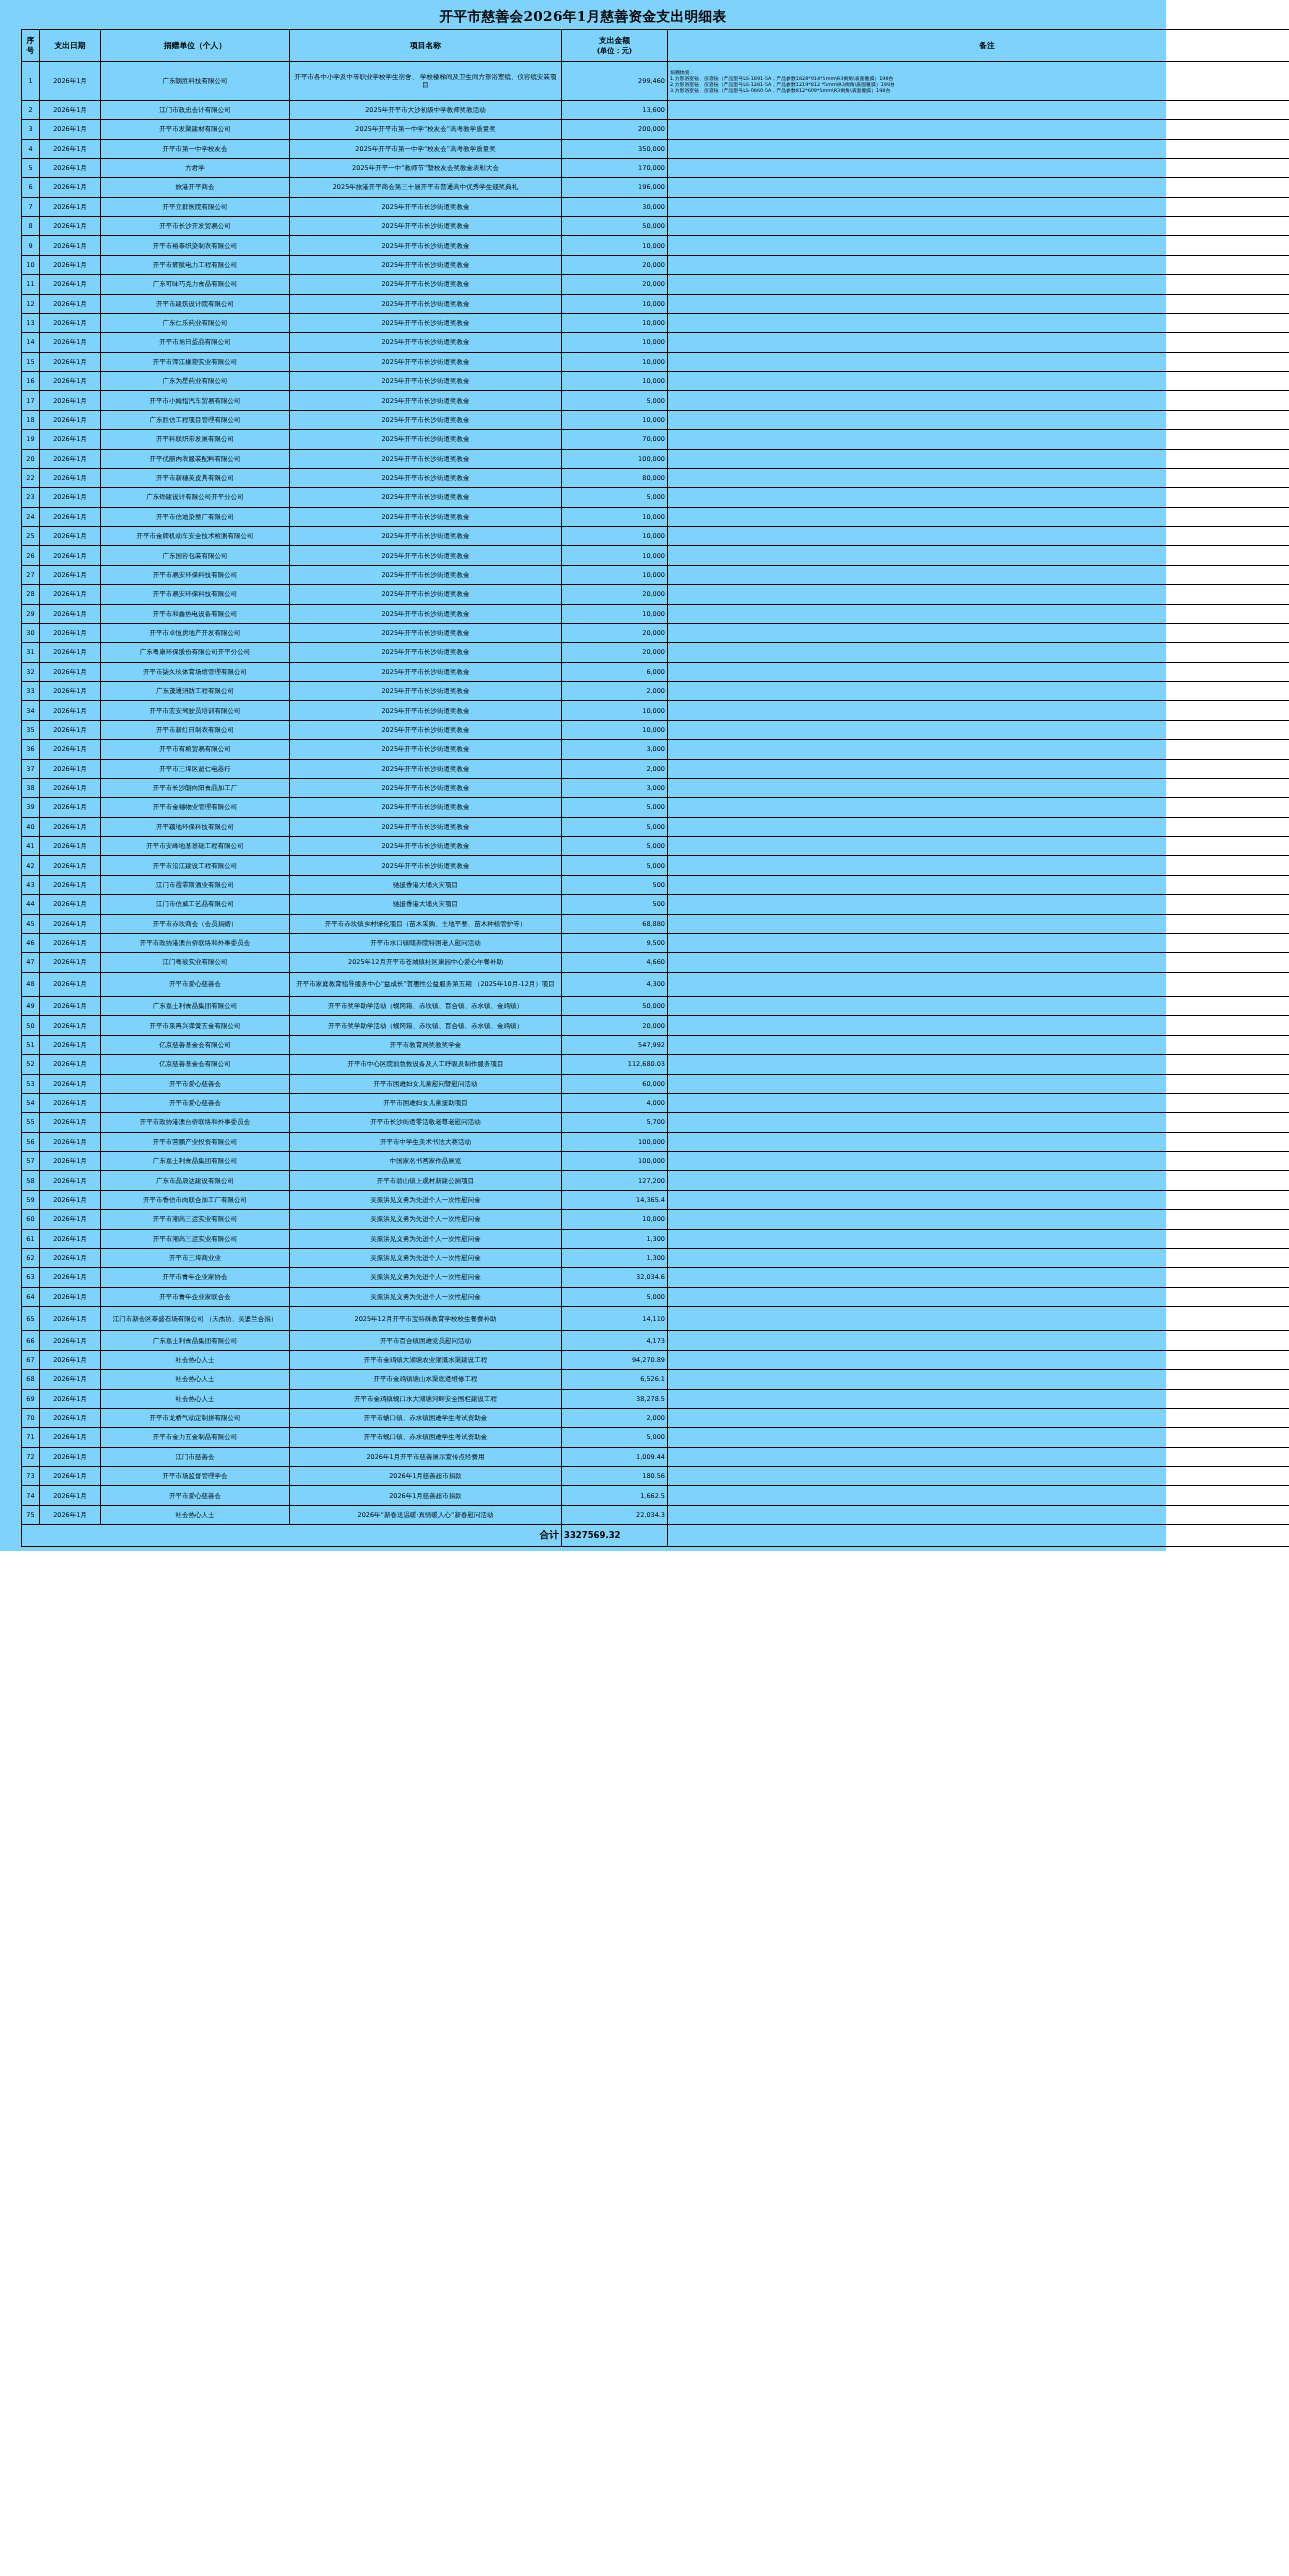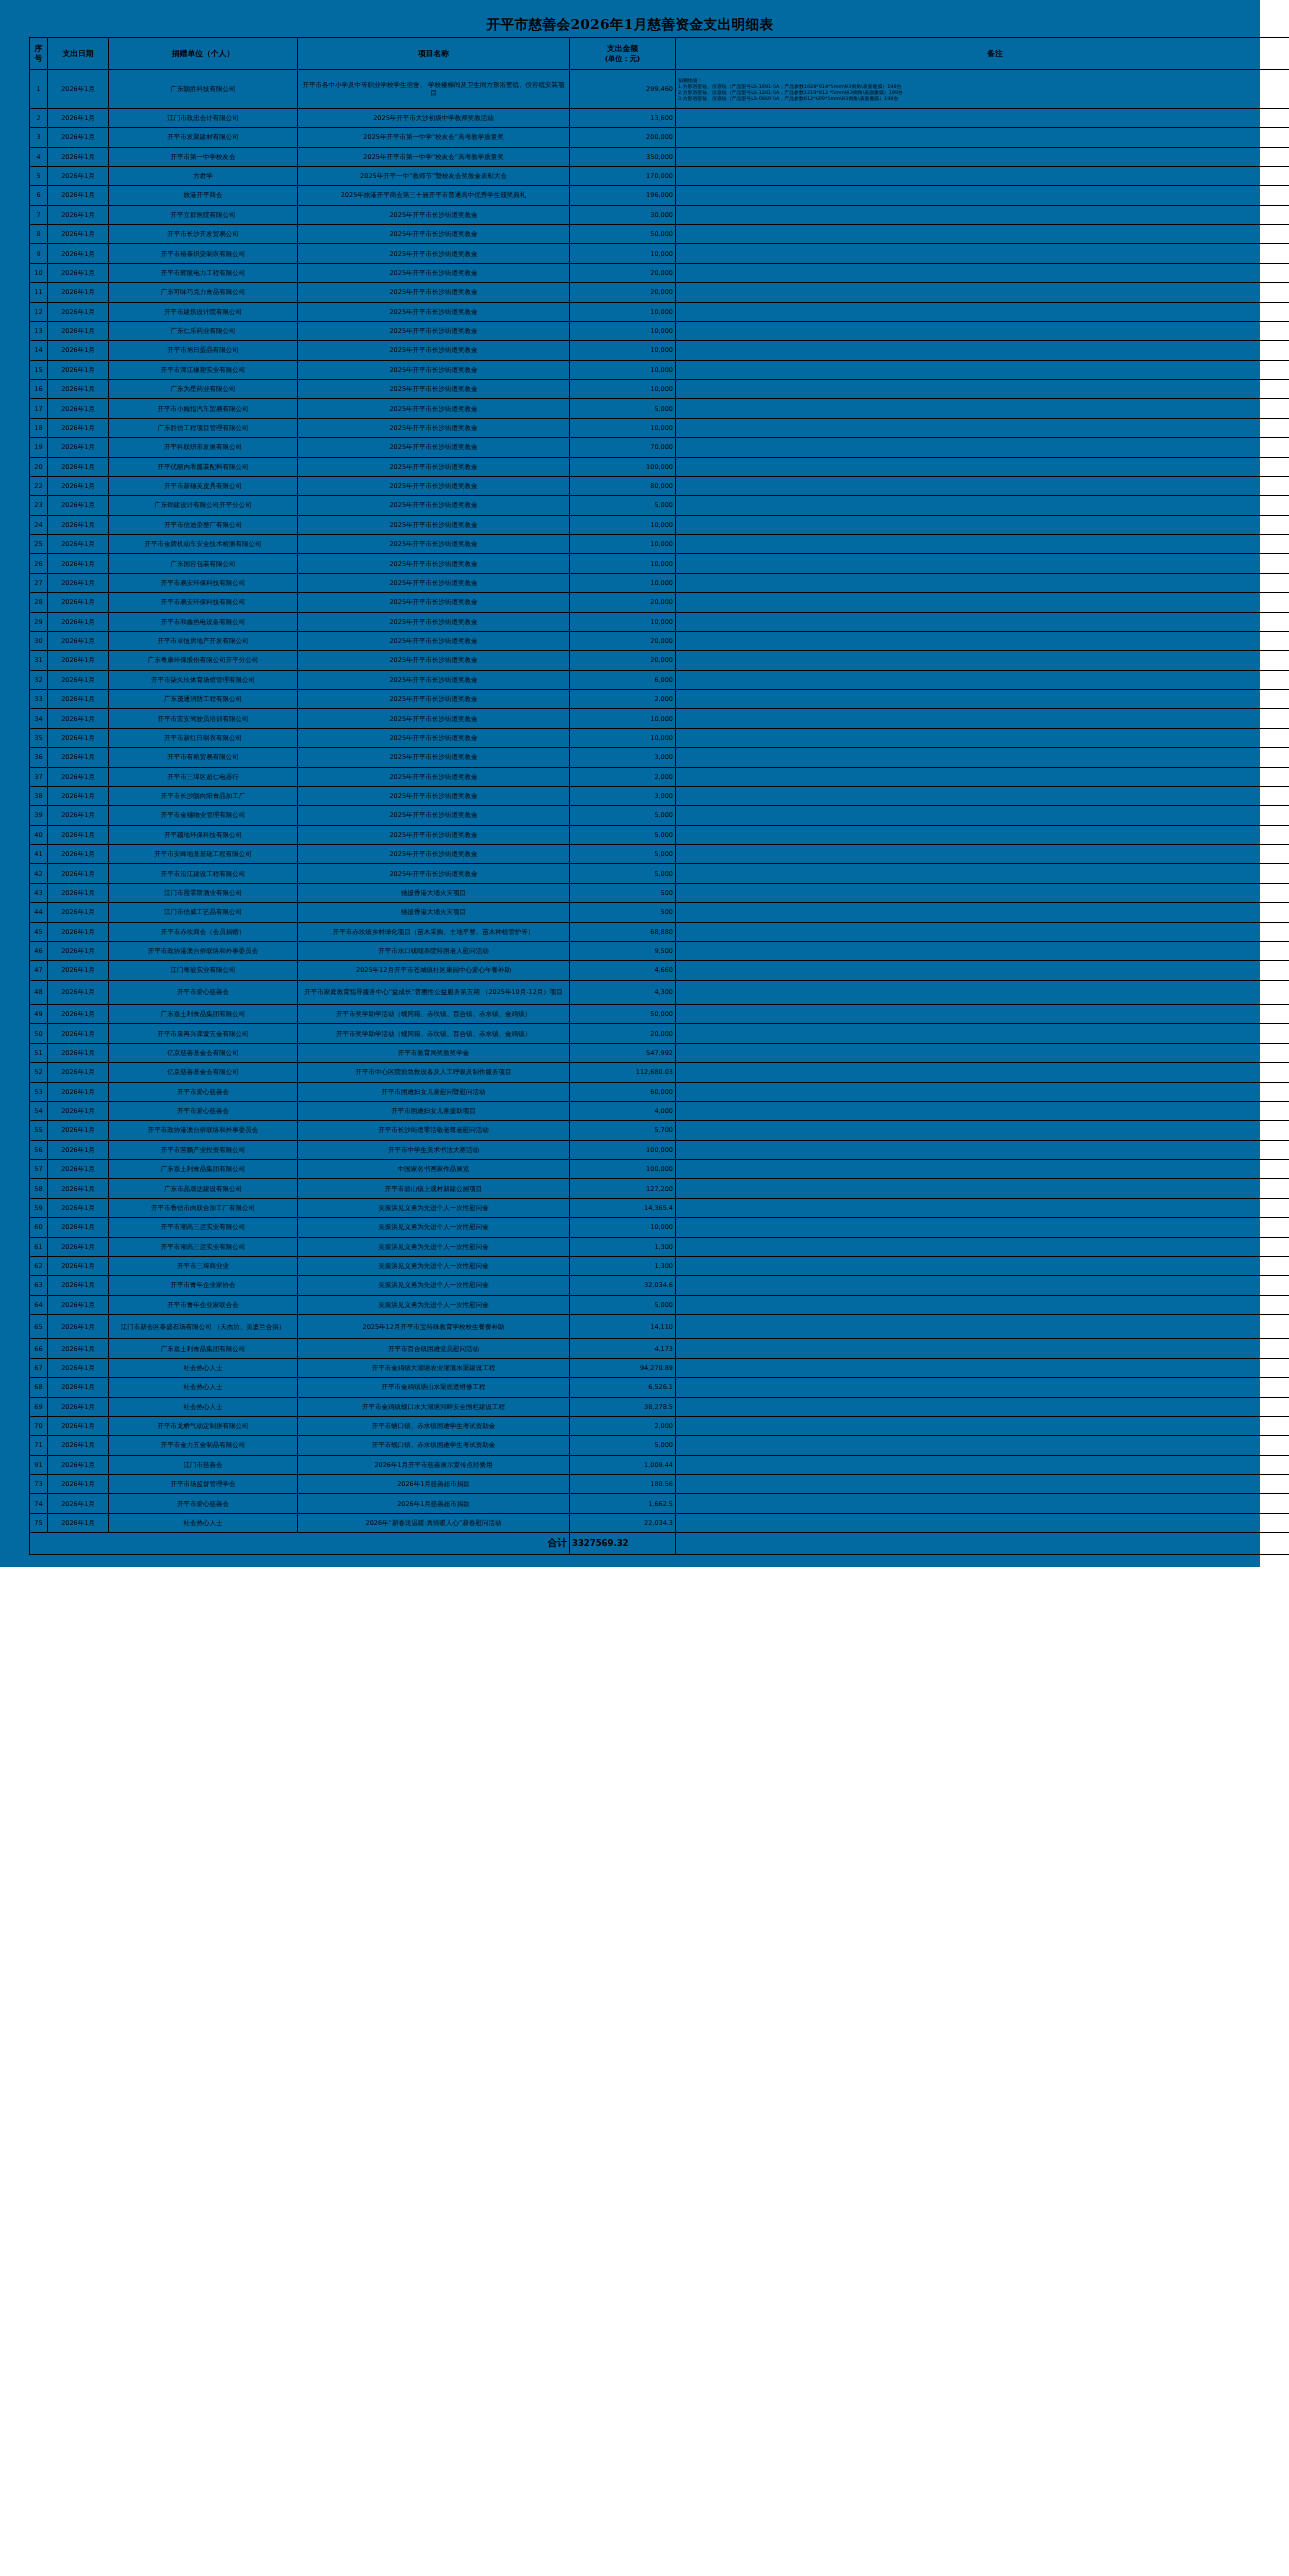--- a/index.html
+++ b/index.html
@@ -5,24 +5,24 @@
   html, body {
     margin: 0;
     padding: 0;
     background: #ffffff;
   }
   body {
     font-family: "DejaVu Sans", "Liberation Sans", sans-serif;
     width: 1290px;
   }
   .page {
-    width: 1260px;
+    width: 1166px;
     box-sizing: border-box;
-    padding: 12px;
-    background: #0369a1;
+    padding: 4px;
+    background: #7dd3fc;
   }
   .title-bar {
     height: 25px;
     display: flex;
     align-items: center;
     justify-content: center;
   }
   .doc-title {
     font-family: "DejaVu Serif", "Liberation Serif", serif;
     font-weight: bold;
@@ -679,21 +679,21 @@
         </tr>
         <tr class="datarow">
           <td class="idx">71</td>
           <td class="date">2026年1月</td>
           <td class="donor">开平市金力五金制品有限公司</td>
           <td class="proj">开平市蚬口镇、赤水镇困难学生考试资助金</td>
           <td class="amt">5,000</td>
           <td class="note"></td>
         </tr>
         <tr class="datarow">
-          <td class="idx">91</td>
+          <td class="idx">72</td>
           <td class="date">2026年1月</td>
           <td class="donor">江门市慈善会</td>
           <td class="proj">2026年1月开平市慈善展示宣传点经费用</td>
           <td class="amt">1,009.44</td>
           <td class="note"></td>
         </tr>
         <tr class="datarow">
           <td class="idx">73</td>
           <td class="date">2026年1月</td>
           <td class="donor">开平市场监督管理学会</td>

